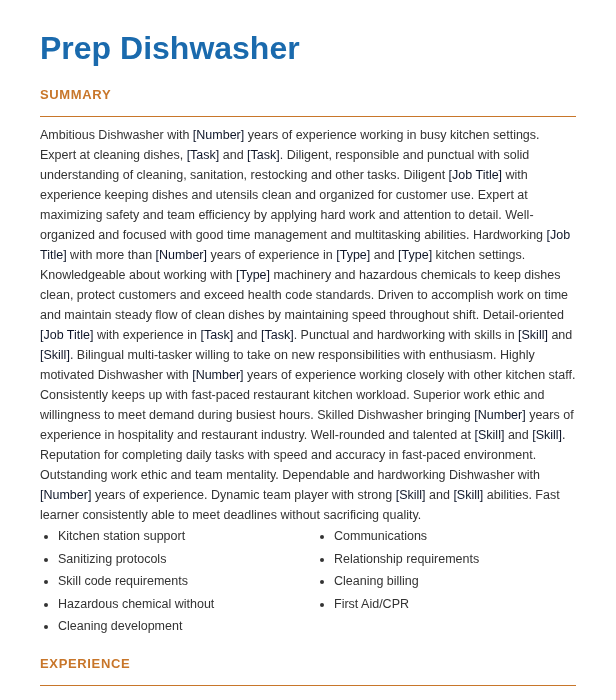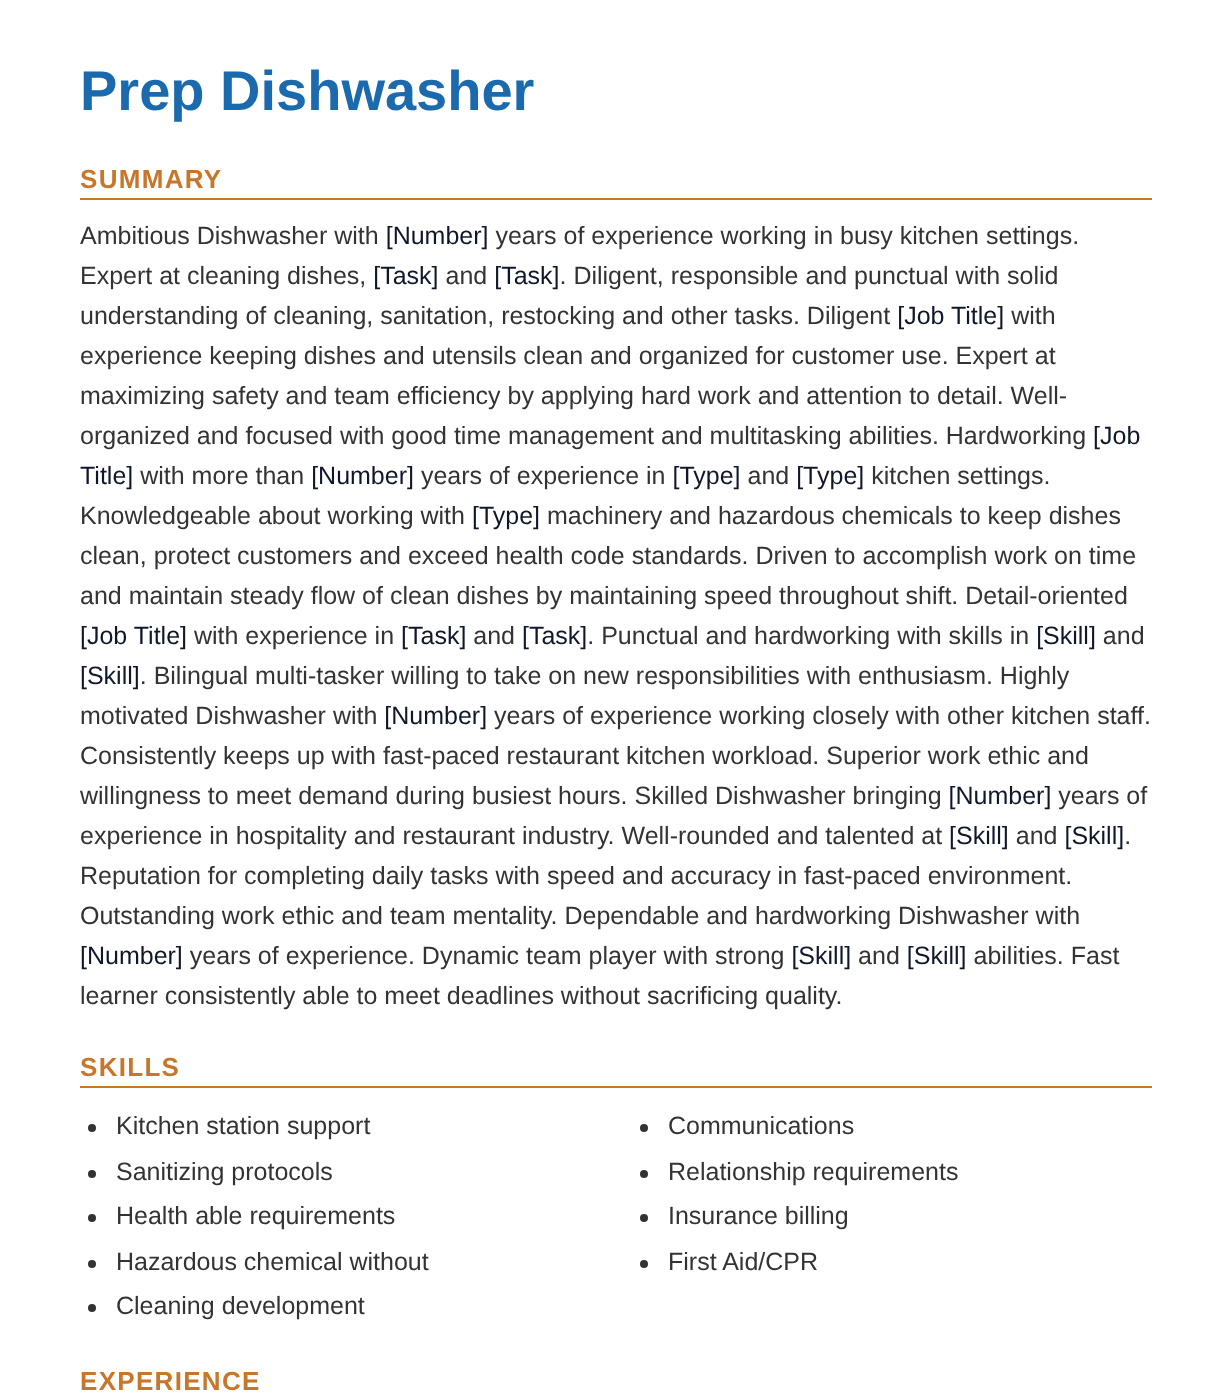--- a/index.html
+++ b/index.html
@@ -11,32 +11,32 @@
       font-family: Arial, sans-serif;
       font-size: 13px;
       color: #333;
       background: #fff;
       padding: 30px 40px;
       width: 616px;
       min-height: 700px;
       overflow-y: auto;
     }
     h1.page-title {
-      font-size: 28px;
+      font-size: 32px;
       font-weight: bold;
       color: #1a6aad;
       margin-bottom: 20px;
     }
     .section-title {
       font-size: 13px;
       font-weight: bold;
       color: #c8762a;
       letter-spacing: 0.05em;
       border-bottom: 1px solid #c8762a;
-      padding-bottom: 2px;
+      padding-bottom: 14px;
       margin-bottom: 8px;
       margin-top: 18px;
     }
     .summary-text {
       font-size: 12.5px;
       line-height: 1.6;
       color: #333;
     }
     .placeholder {
       color: #0f172a;
@@ -62,36 +62,35 @@
 <body>
 
 <h1 class="page-title">Prep Dishwasher</h1>
 
 <div class="section">
   <div class="section-title">SUMMARY</div>
   <p class="summary-text" id="summary-paragraph">Ambitious Dishwasher with <span class="placeholder">[Number]</span> years of experience working in busy kitchen settings. Expert at cleaning dishes, <span class="placeholder">[Task]</span> and <span class="placeholder">[Task]</span>. Diligent, responsible and punctual with solid understanding of cleaning, sanitation, restocking and other tasks. Diligent <span class="placeholder">[Job Title]</span> with experience keeping dishes and utensils clean and organized for customer use. Expert at maximizing safety and team efficiency by applying hard work and attention to detail. Well-organized and focused with good time management and multitasking abilities. Hardworking <span class="placeholder">[Job Title]</span> with more than <span class="placeholder">[Number]</span> years of experience in <span class="placeholder">[Type]</span> and <span class="placeholder">[Type]</span> kitchen settings. Knowledgeable about working with <span class="placeholder">[Type]</span> machinery and hazardous chemicals to keep dishes clean, protect customers and exceed health code standards. Driven to accomplish work on time and maintain steady flow of clean dishes by maintaining speed throughout shift. Detail-oriented <span class="placeholder">[Job Title]</span> with experience in <span class="placeholder">[Task]</span> and <span class="placeholder">[Task]</span>. Punctual and hardworking with skills in <span class="placeholder">[Skill]</span> and <span class="placeholder">[Skill]</span>. Bilingual multi-tasker willing to take on new responsibilities with enthusiasm. Highly motivated Dishwasher with <span class="placeholder">[Number]</span> years of experience working closely with other kitchen staff. Consistently keeps up with fast-paced restaurant kitchen workload. Superior work ethic and willingness to meet demand during busiest hours. Skilled Dishwasher bringing <span class="placeholder">[Number]</span> years of experience in hospitality and restaurant industry. Well-rounded and talented at <span class="placeholder">[Skill]</span> and <span class="placeholder">[Skill]</span>. Reputation for completing daily tasks with speed and accuracy in fast-paced environment. Outstanding work ethic and team mentality. Dependable and hardworking Dishwasher with <span class="placeholder">[Number]</span> years of experience. Dynamic team player with strong <span class="placeholder">[Skill]</span> and <span class="placeholder">[Skill]</span> abilities. Fast learner consistently able to meet deadlines without sacrificing quality.</p>
 </div>
 
 <div class="section skills-section">
-  <div class="section-title">SKILLS</div>
   <div class="skills-columns">
     <div class="skills-col" id="skills-left">
         <ul>
           <li>Kitchen station support</li>
           <li>Sanitizing protocols</li>
-          <li>Health able requirements</li>
+          <li>Skill code requirements</li>
           <li>Hazardous chemical without</li>
           <li>Cleaning development</li>
         </ul>
       </div>
     <div class="skills-col" id="skills-right">
         <ul>
           <li>Communications</li>
           <li>Relationship requirements</li>
-          <li>Insurance billing</li>
+          <li>Cleaning billing</li>
           <li>First Aid/CPR</li>
         </ul>
       </div>
   </div>
 </div>
 
 <div class="section">
   <div class="section-title">EXPERIENCE</div>
 
 </div>

